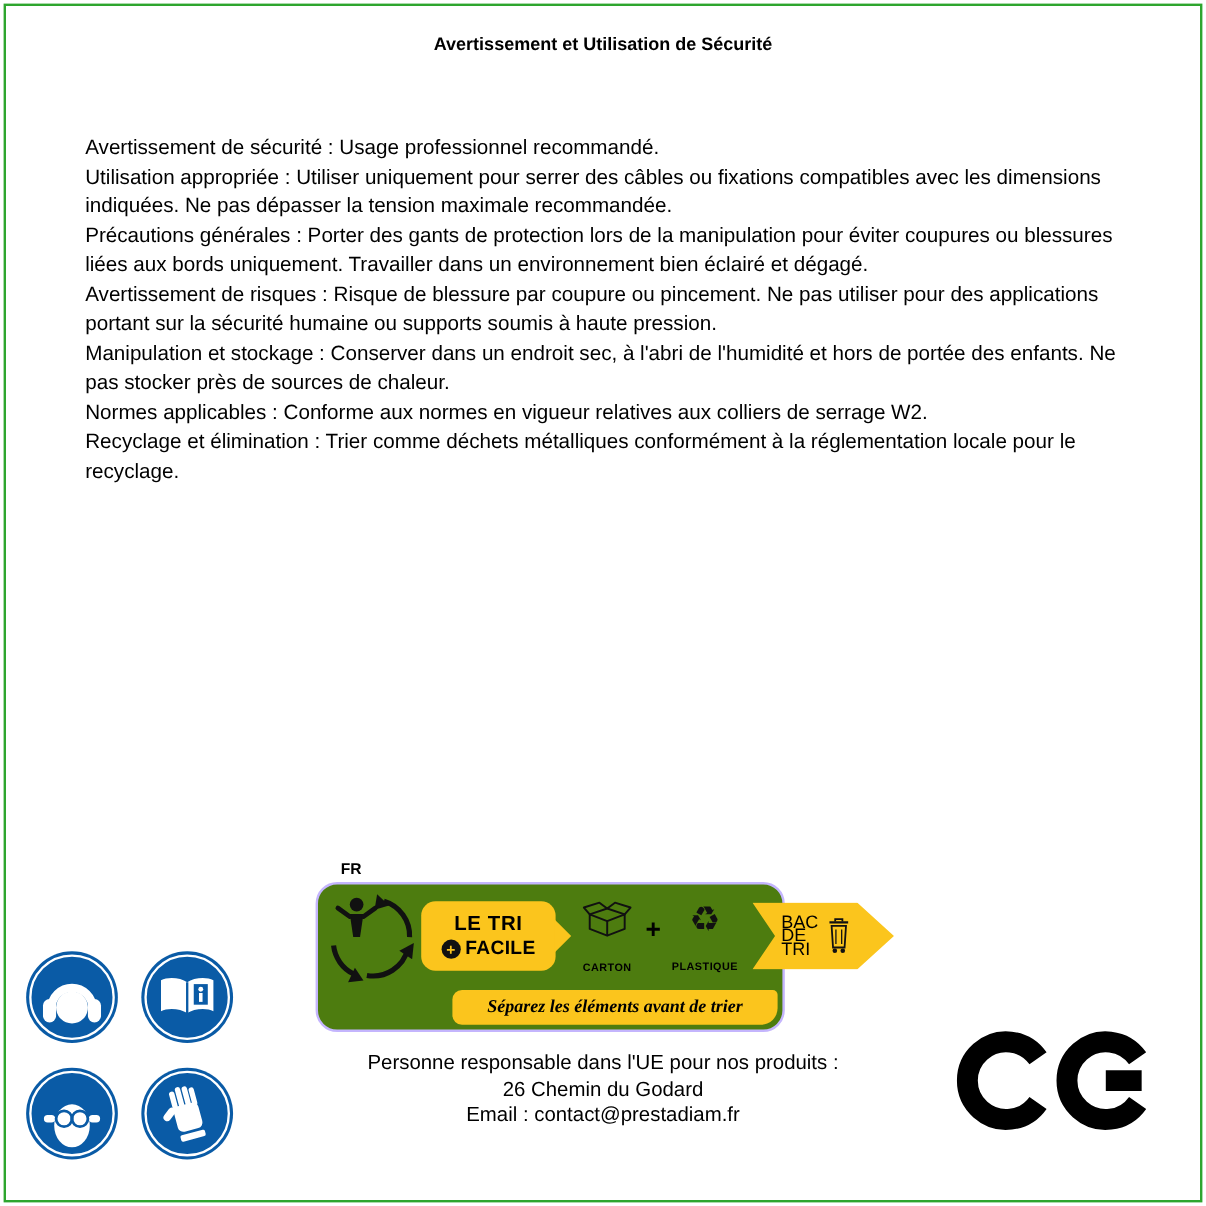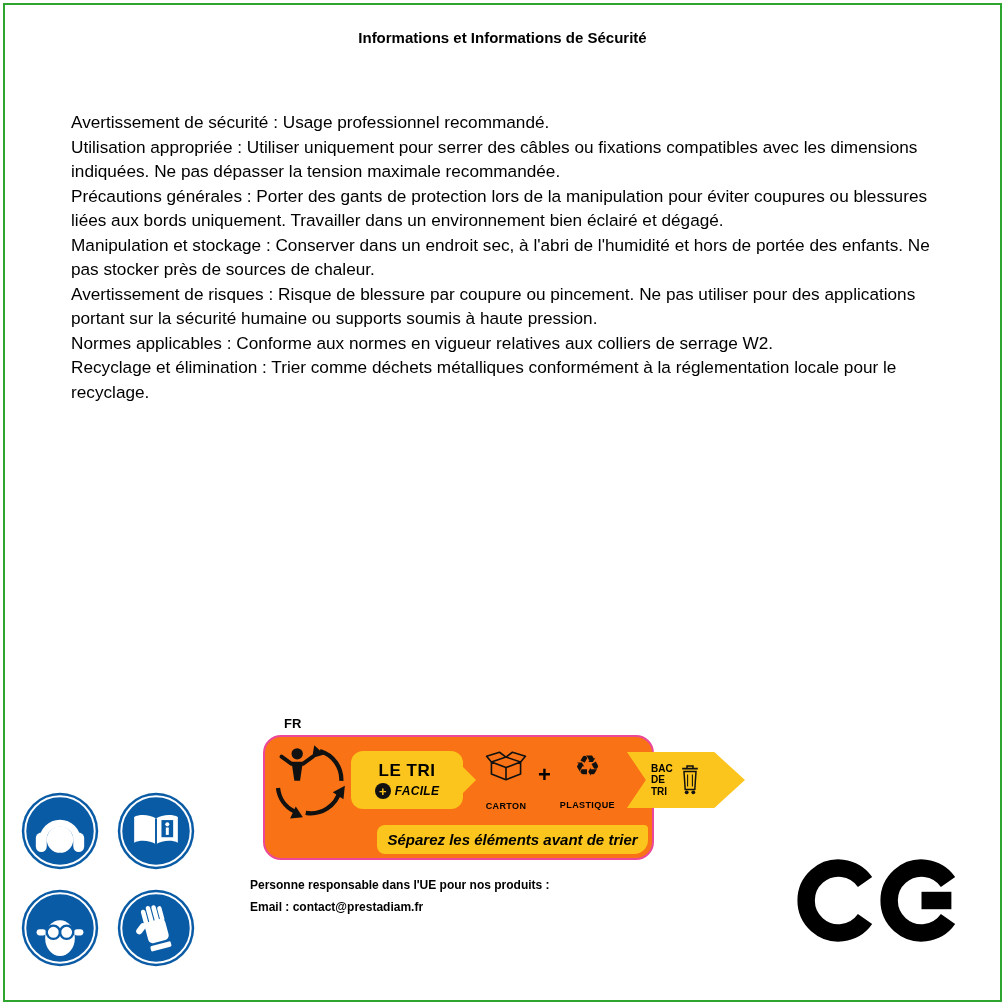--- a/index.html
+++ b/index.html
@@ -18,75 +18,75 @@
 
   
   .icon-grid { position:absolute; left:21px; top:792px;
                display:grid; grid-template-columns:78px 78px; grid-auto-rows:78px;
                gap:19px 18px; }
   .icon-grid svg { width:78px; height:78px; display:block; }
 
   
   .fr-label { position:absolute; left:269px; top:716px; font-size:13px; font-weight:bold;padding-left:15px; }
   .triman-box { position:absolute; left:263px; top:735px; width:391px; height:125px;
-                background:#f97316; border:2px solid #ec4899; border-radius:18px; }
+                background:#4d7c0f; border:2px solid #c4b5fd; border-radius:18px; }
   .triman-row { display:flex; align-items:center; height:86px; padding-left:8px; }
   .triman-svg { width:74px; height:80px; margin-top:6px; flex:0 0 auto; }
   .banner { position:relative; margin-left:4px; width:112px; height:58px; background:#fbc51d;
             border-radius:12px; display:flex; flex-direction:column; align-items:center;
             justify-content:center; gap:2px; flex:0 0 auto; }
   .banner-arrow { position:absolute; right:-13px; top:50%; transform:translateY(-50%);
                   width:0; height:0; border-top:14px solid transparent;
                   border-bottom:14px solid transparent; border-left:14px solid #fbc51d; }
   .banner-line1 { font-size:17px; font-weight:bold; letter-spacing:.5px; }
   .banner-line2 { display:flex; align-items:center; gap:4px; }
   .plus-circle { width:16px; height:16px; background:#111; color:#fbc51d; border-radius:50%;
                  display:flex; align-items:center; justify-content:center;
                  font-size:13px; font-weight:bold; line-height:1; }
-  .banner-facile { font-size:12px; font-weight:bold; letter-spacing:.3px;font-style:italic; }
+  .banner-facile { font-size:16px; font-weight:bold; letter-spacing:.3px; }
 
   .sort-items { display:flex; align-items:center; margin-left:20px; gap:9px; }
   .sort-item { display:flex; flex-direction:column; align-items:center; }
   .sort-item .label { font-size:9px; font-weight:bold; letter-spacing:.4px; margin-top:18px; }
   .items-plus { font-size:22px; font-weight:bold; margin-top:-10px; }
   .recycle-glyph { font-family:"DejaVu Sans", sans-serif; font-size:29px; line-height:32px; color:#111; }
   .carton-svg { width:46px; height:34px; }
   .bin-svg { width:24px; height:34px; }
 
   .bac-ribbon { margin-left:12px; width:118px; height:56px; background:#fbc51d;
                 clip-path:polygon(0 0, 74% 0, 100% 50%, 74% 100%, 0 100%, 16% 50%);
                 display:flex; align-items:center; padding-left:24px; gap:5px; flex:0 0 auto; }
-  .bac-text { display:flex; flex-direction:column; font-size:10px; font-weight:bold;
+  .bac-text { display:flex; flex-direction:column; font-size:15px; font-weight:normal;
               line-height:11.5px; }
 
   .tagline { position:absolute; left:112px; right:4px; bottom:4px; height:29px; background:#fbc51d;
              border-radius:8px 4px 14px 8px; display:flex; align-items:center; justify-content:center;
-             font-size:15px; font-weight:bold; font-style:italic; }
+             font-size:15px; font-weight:bold; font-style:italic;font-family:Liberation Serif, serif; }
 
   
-  .address { position:absolute; left:250px; top:875px; width:505px; text-align:left;
-             font-size:12px; font-weight:bold; line-height:21.5px; }
+  .address { position:absolute; left:250px; top:875px; width:505px; text-align:center;
+             font-size:17px; font-weight:normal; line-height:21.5px; }
   .address p { margin:0; }
 
   .ce-svg { position:absolute; left:797px; top:852px; width:166px; height:97px; }
 </style>
 </head>
 <body>
 
 <div class="page">
   <div class="green-frame"></div>
 
-  <h1 class="title">Informations et Informations de Sécurité</h1>
+  <h1 class="title">Avertissement et Utilisation de Sécurité</h1>
 
   <div class="body-text">
     <p>Avertissement de sécurité : Usage professionnel recommandé.</p>
     <p>Utilisation appropriée : Utiliser uniquement pour serrer des câbles ou fixations compatibles avec les dimensions indiquées. Ne pas dépasser la tension maximale recommandée.</p>
     <p>Précautions générales : Porter des gants de protection lors de la manipulation pour éviter coupures ou blessures liées aux bords uniquement. Travailler dans un environnement bien éclairé et dégagé.</p>
+    <p>Avertissement de risques : Risque de blessure par coupure ou pincement. Ne pas utiliser pour des applications portant sur la sécurité humaine ou supports soumis à haute pression.</p>
     <p>Manipulation et stockage : Conserver dans un endroit sec, à l'abri de l'humidité et hors de portée des enfants. Ne pas stocker près de sources de chaleur.</p>
-    <p>Avertissement de risques : Risque de blessure par coupure ou pincement. Ne pas utiliser pour des applications portant sur la sécurité humaine ou supports soumis à haute pression.</p>
     <p>Normes applicables : Conforme aux normes en vigueur relatives aux colliers de serrage W2.</p>
     <p class="recycle-gap">Recyclage et élimination : Trier comme déchets métalliques conformément à la réglementation locale pour le recyclage.</p>
   </div>
 
   <div class="icon-grid">
     <svg viewBox="0 0 100 100">
       <circle cx="50" cy="50" r="49" fill="#0a5ba6"></circle>
       <circle cx="50" cy="50" r="44.5" fill="none" stroke="#fff" stroke-width="2.5"></circle>
       <circle cx="50" cy="61" r="17" fill="#fff"></circle>
       <path d="M28 62 A 22 22 0 1 1 72 62" fill="none" stroke="#fff" stroke-width="9" stroke-linecap="round"></path>
@@ -189,20 +189,21 @@
           <circle cx="25.5" cy="46.5" r="3.2" fill="#111"></circle>
         </svg>
       </div>
     </div>
 
     <div class="tagline">Séparez les éléments avant de trier</div>
   </div>
 
   <div class="address">
     <p>Personne responsable dans l'UE pour nos produits :</p>
+    <p>26 Chemin du Godard</p>
     <p>Email : contact@prestadiam.fr</p>
   </div>
 
   <svg class="ce-svg" viewBox="0 0 200 100" aria-label="CE">
     <path d="M81.95 27.63 A 39 39 0 1 0 81.95 72.37" fill="none" stroke="#000" stroke-width="21"></path>
     <path d="M181.95 27.63 A 39 39 0 1 0 181.95 72.37" fill="none" stroke="#000" stroke-width="21"></path>
     <path d="M150 50 L186 50" stroke="#000" stroke-width="21"></path>
   </svg>
 </div>
 

